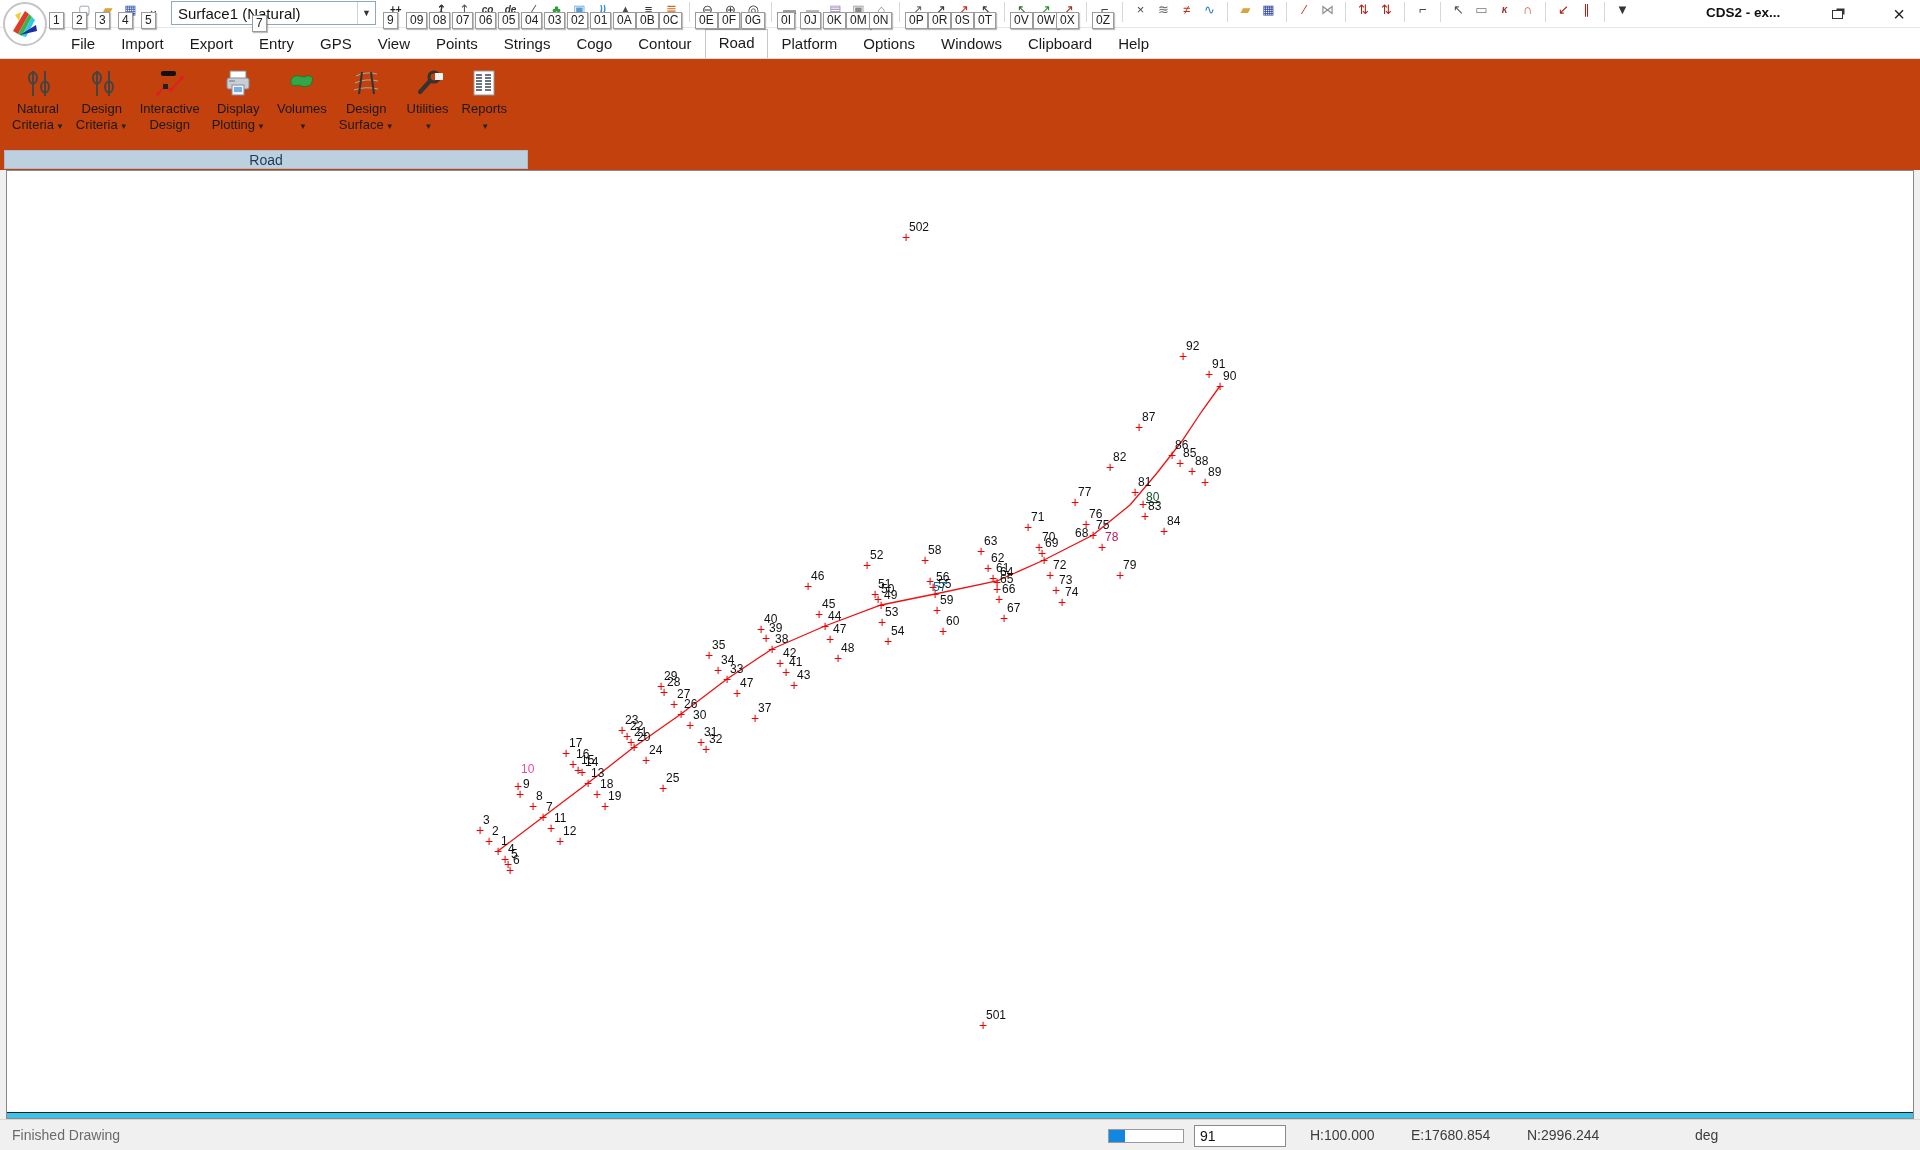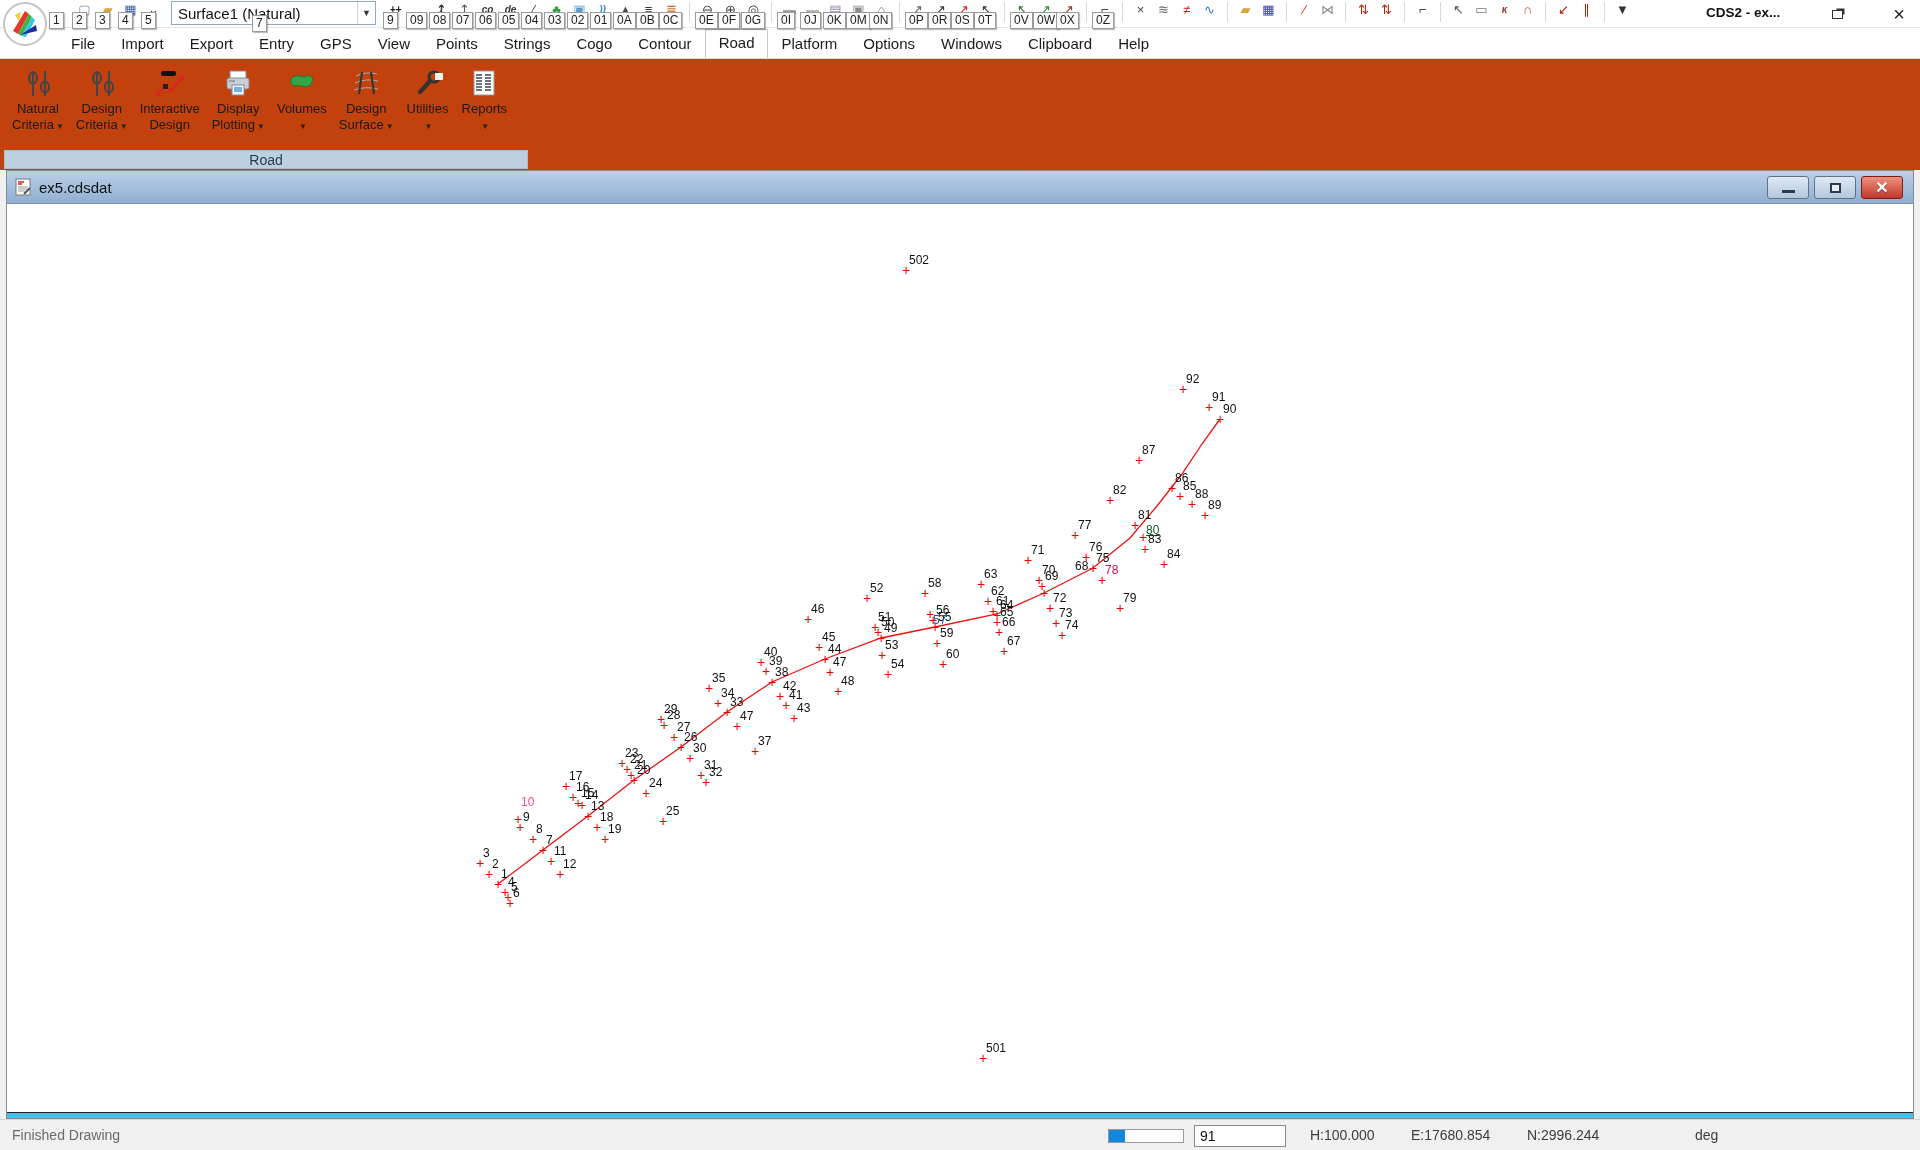--- a/index.html
+++ b/index.html
@@ -428,40 +428,20 @@
           <span class="rlbl">Reports</span>
           <span class="rlbl"><span class="arr">▼</span></span>
         </div>
       </div>
     <div class="rgroup">
       <span>Road</span>
     </div>
   </div>
 
   <div class="docwin">
-    <div class="doctitle">
-      <svg width="17" height="18" viewBox="0 0 17 18">
-        <rect x="1" y="1" width="14" height="16" fill="#fff" stroke="#777"></rect>
-        <path d="M3 4 h6 M3 6 h4" stroke="#d22" stroke-width="1.4" fill="none"></path>
-        <path d="M3 9 h10 M3 11 h10 M3 13 h7" stroke="#999" stroke-width="1" fill="none"></path>
-        <line x1="9" y1="16" x2="15" y2="10" stroke="#555" stroke-width="2"></line>
-      </svg>
-      <span class="dtext">ex5.cdsdat</span>
-      <div class="docbtns">
-        <div class="db">
-            <span class="minbar"></span>
-          </div>
-        <div class="db">
-            <span class="rsq"></span>
-          </div>
-        <div class="db close">
-            <span>✕</span>
-          </div>
-      </div>
-    </div>
     <div class="canvas" id="canvas">
         <svg class="align" width="1904" height="906">
           <polyline points="491,680 536,646 581,612 627,576 674,543 720,508 765,478 818,455 874,434 928,423 990,410 1037,389 1086,364 1123,334 1150,302 1175,270 1195,240 1213,215" fill="none" stroke="#ee1111" stroke-width="1.3"></polyline>
         </svg>
         <span class="pt-cross" style="left: 491px; top: 680px; color: rgb(242, 0, 0);">+</span>
         <span class="pt-lbl" style="left: 494px; top: 664px; color: rgb(17, 17, 17);">1</span>
         <span class="pt-cross" style="left: 482px; top: 670px; color: rgb(242, 0, 0);">+</span>
         <span class="pt-lbl" style="left: 485px; top: 654px; color: rgb(17, 17, 17);">2</span>
         <span class="pt-cross" style="left: 473px; top: 659px; color: rgb(242, 0, 0);">+</span>
         <span class="pt-lbl" style="left: 476px; top: 643px; color: rgb(17, 17, 17);">3</span>

